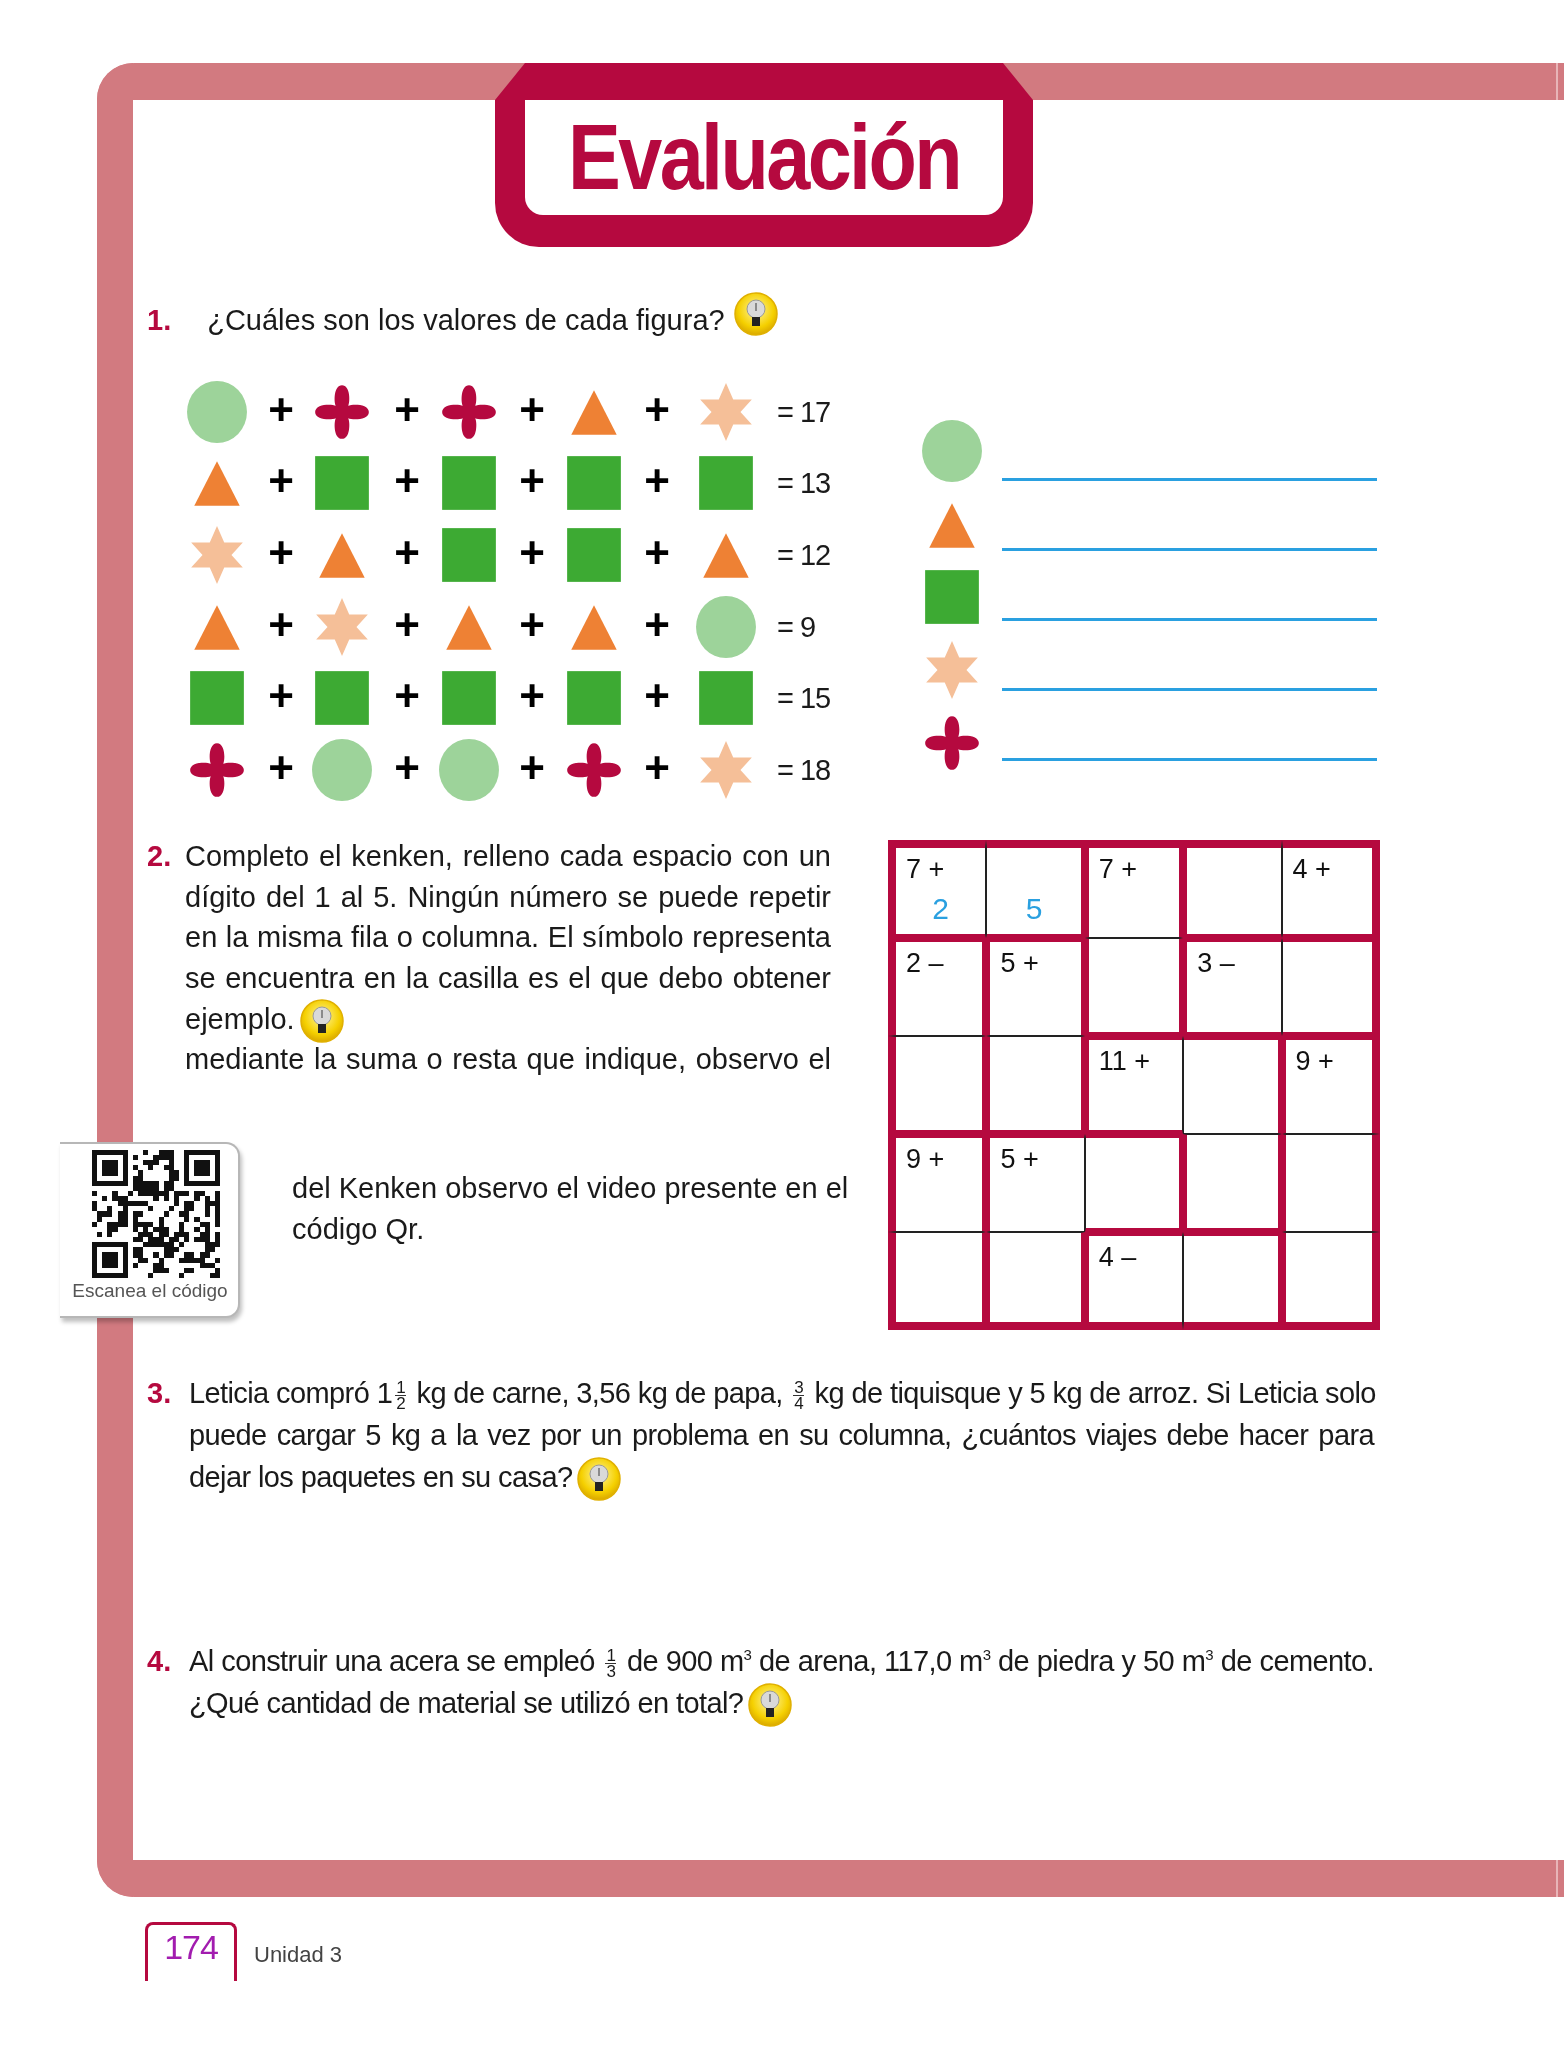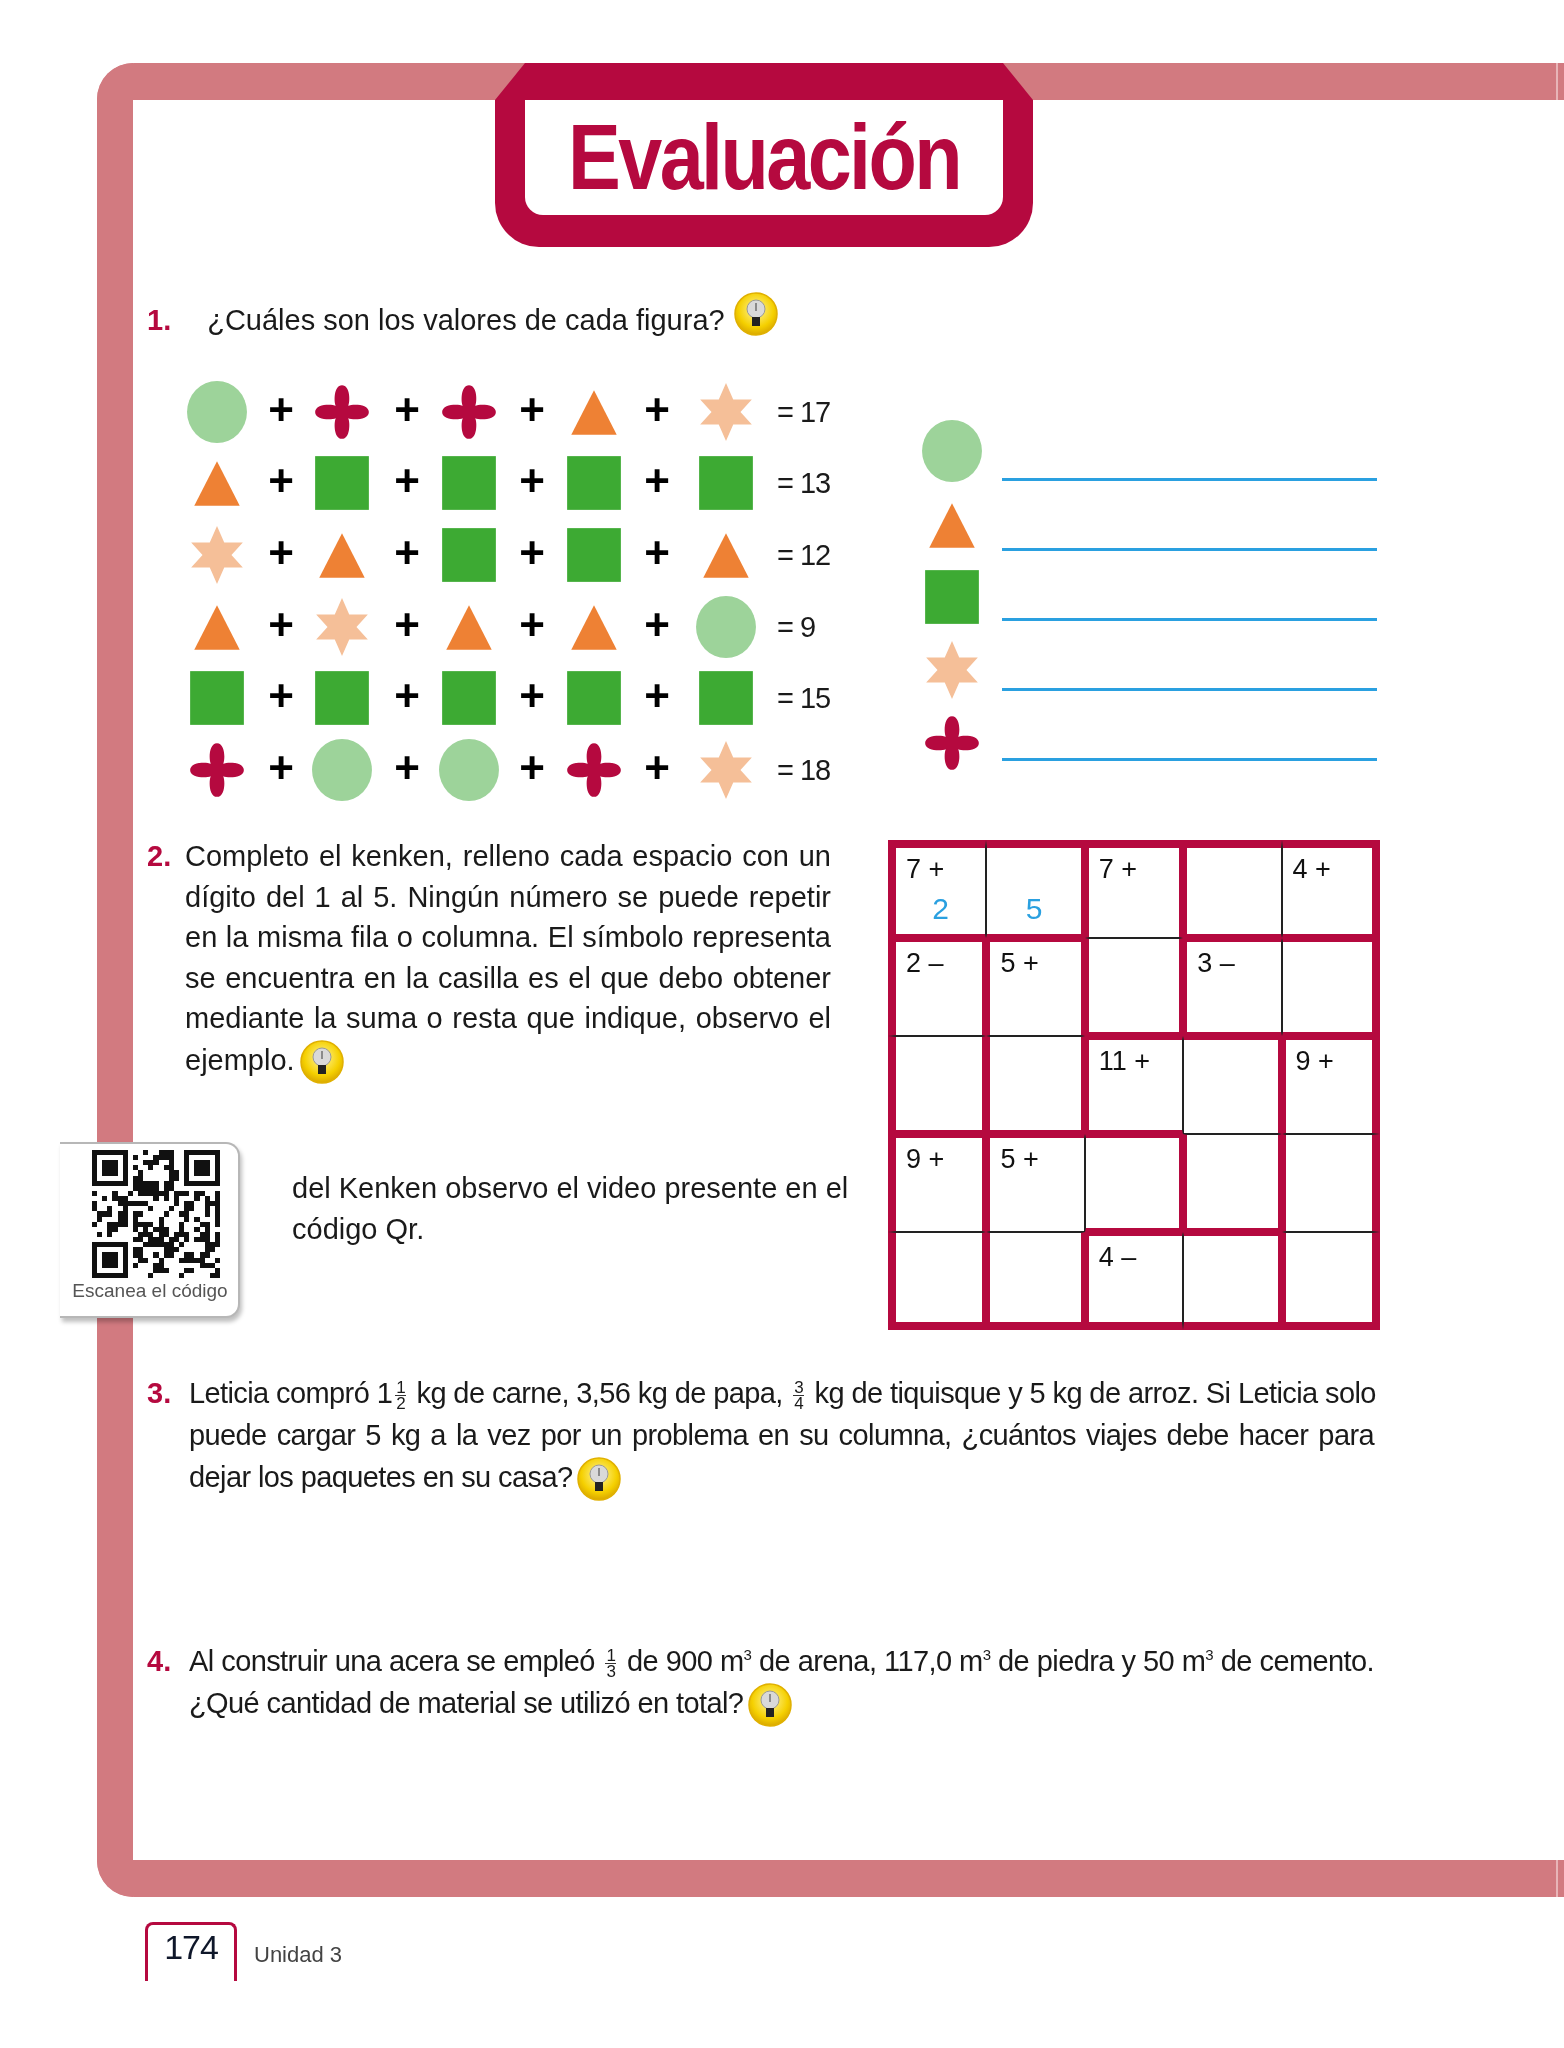--- a/index.html
+++ b/index.html
@@ -70,21 +70,21 @@
   .q3 .qnum, .q4 .qnum { position: absolute; left: 0; top: 0; line-height: 42px; }
   .q3 .body, .q4 .body { position: absolute; left: 42px; top: 0; width: 1185px; }
   .cline { display: block; height: 42px; line-height: 42px; font-size: 29px; white-space: nowrap; letter-spacing: -0.6px; text-align: justify; text-align-last: justify; }
   .cline.last { text-align-last: left; }
   .frac { display: inline-flex; flex-direction: column; align-items: center; vertical-align: middle; font-size: 17px; line-height: 15px; margin: 0 3px; }
   .frac .num { border-bottom: 1.5px solid #333; padding: 0 1px; }
   sup { font-size: 15px; line-height: 0; }
 
   
   .page-box { left: 145px; top: 1922px; width: 86px; height: 56px; border: 3px solid #b5093f; border-bottom: none; border-radius: 8px 8px 0 0; }
-  .page-num { left: 145px; top: 1928px; width: 92px; text-align: center; font-size: 34px; color: #0f172a; letter-spacing: -1px; }
+  .page-num { left: 145px; top: 1928px; width: 92px; text-align: center; font-size: 34px; color: #a21caf; letter-spacing: -1px; }
   .unit-label { left: 254px; top: 1942px; font-size: 22px; color: #444; }
 </style>
 </head>
 <body>
 
 <div class="abs frame-top"></div>
 <div class="abs frame-bottom"></div>
 <div class="abs frame-left"></div>
 <div class="abs frame-inner-mask"></div>
 <div class="abs frame-edge-right"></div>
@@ -258,34 +258,34 @@
     <div class="answer-line" style="left: 1002px; width: 375px; top: 758px; background: rgb(42, 160, 224);"></div>
   </div>
 
 <div class="abs q2">
   <span class="qnum" style="line-height:40.5px;">2.</span>
   <div class="lines" id="q2-lines">
       <span class="jline"><span>Completo el kenken, relleno cada espacio con un</span></span>
       <span class="jline"><span>dígito del 1 al 5. Ningún número se puede repetir</span></span>
       <span class="jline"><span>en la misma fila o columna. El símbolo representa</span></span>
       <span class="jline"><span>se encuentra en la casilla es el que debo obtener</span></span>
-      <span class="jline"><span>mediante la suma o resta que indique, observo el</span></span>
       <span class="jline last"><span>ejemplo.</span><span class="bulb" style="margin-left: 4px;"><svg viewBox="0 0 46 46" width="46" height="46">
             <defs>
               <radialGradient id="bg" cx="50%" cy="40%" r="60%">
                 <stop offset="0%" stop-color="#fff6a0"></stop>
                 <stop offset="70%" stop-color="#f5d000"></stop>
                 <stop offset="100%" stop-color="#d9a800"></stop>
               </radialGradient>
             </defs>
             <circle cx="23" cy="23" r="21" fill="url(#bg)" stroke="#e0b000" stroke-width="1.5"></circle>
             <circle cx="23" cy="18" r="9" fill="#d9d9d9" stroke="#999" stroke-width="1"></circle>
             <rect x="19" y="26" width="8" height="9" fill="#222"></rect>
             <line x1="23" y1="12" x2="23" y2="20" stroke="#555" stroke-width="1.2"></line>
           </svg></span></span>
+      <span class="jline"><span>mediante la suma o resta que indique, observo el</span></span>
     </div>
 </div>
 
 <div class="abs qr-stub-top"></div>
 <div class="abs qr-stub-bottom"></div>
 <div class="abs qr-box"></div>
 <svg class="abs qr-code" id="qr" viewBox="0 0 25 25" shape-rendering="crispEdges">
     <rect x="0" y="0" width="1" height="1" fill="#111"></rect>
     <rect x="0" y="1" width="1" height="1" fill="#111"></rect>
     <rect x="0" y="2" width="1" height="1" fill="#111"></rect>

